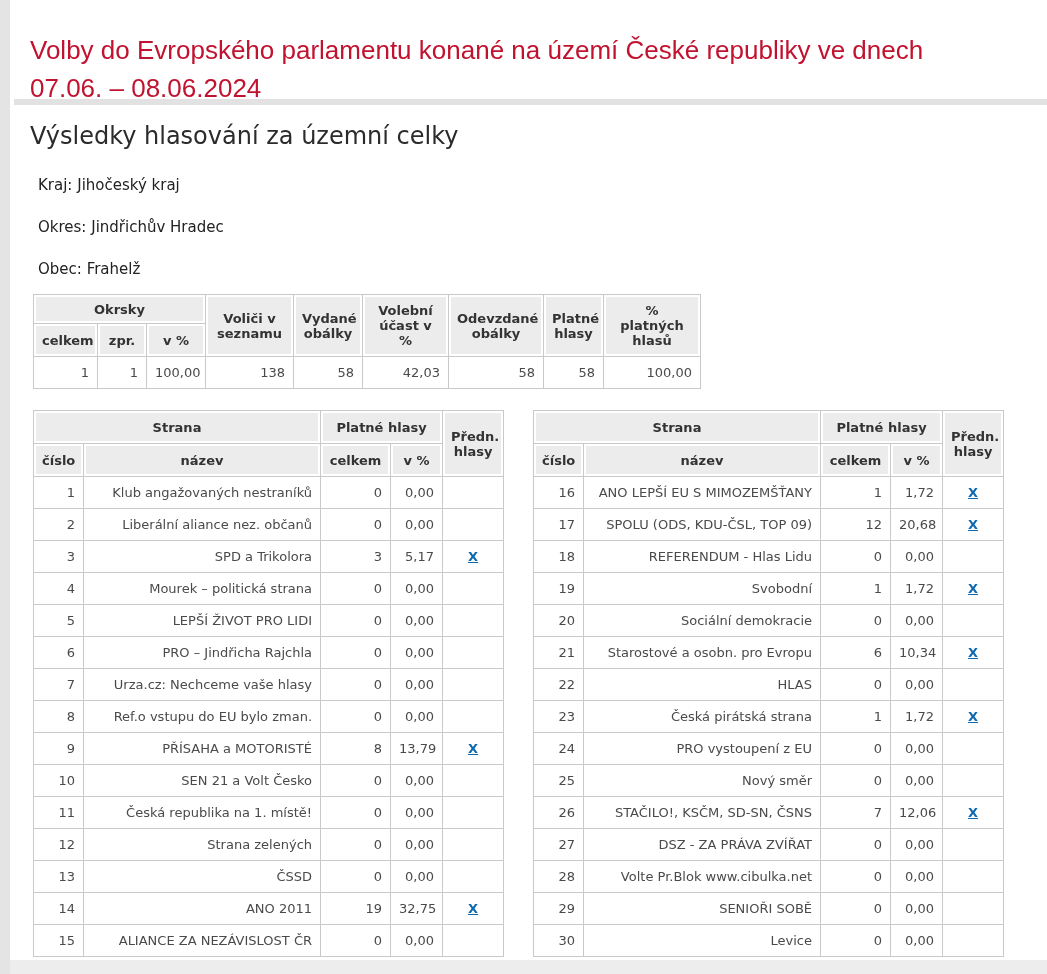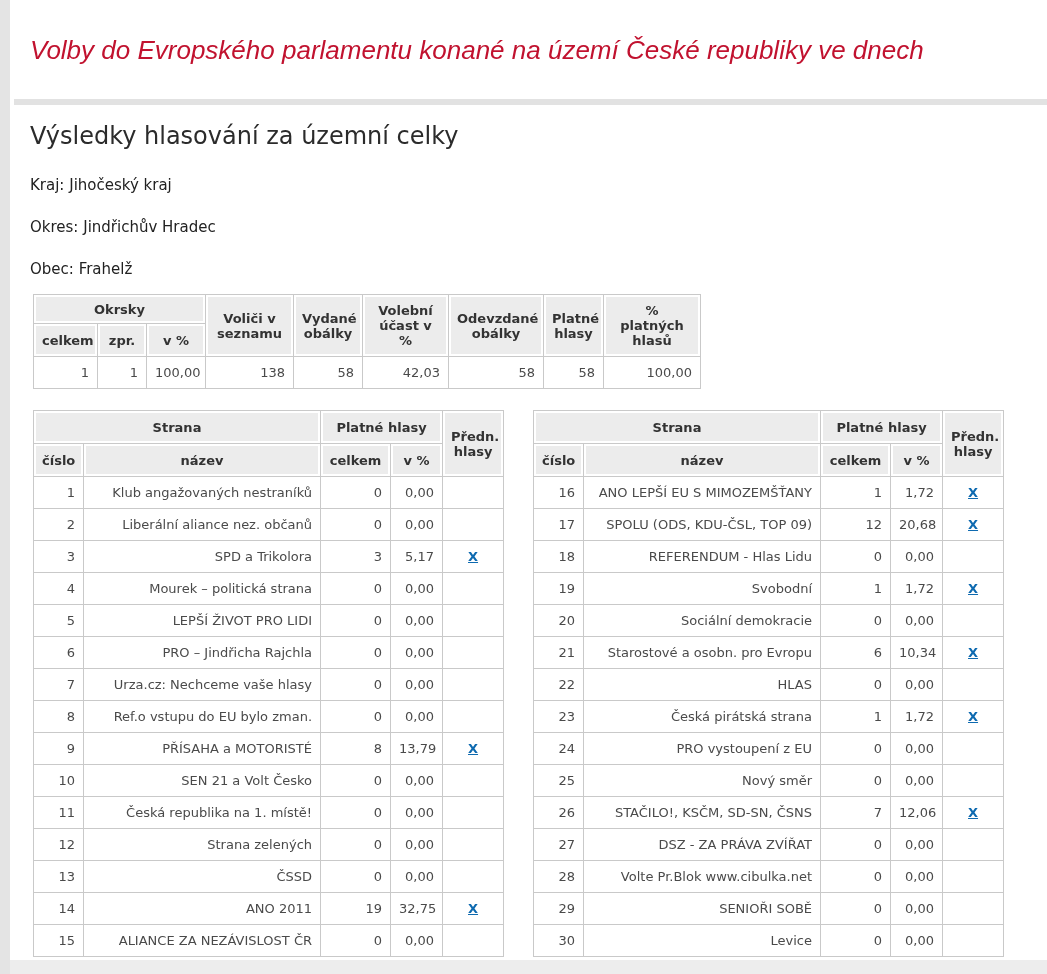--- a/index.html
+++ b/index.html
@@ -29,37 +29,36 @@
   }
   .page-title {
     position: absolute;
     left: 30px; top: 14px;
     width: 990px;
     font-family: "Liberation Sans", sans-serif;
     font-size: 26px;
     line-height: 38px;
     font-weight: normal;
     color: #c1122f;
-    font-style: italic;
   }
   .title-divider {
     position: absolute;
     left: 14px; top: 99px;
     width: 1033px; height: 6px;
     background: #e2e2e2;
   }
   .section-heading {
     position: absolute;
     left: 30px; top: 122px;
     font-size: 24px;
     color: #2b2b2b;
   }
   .region-line {
     position: absolute;
-    left: 30px;
+    left: 38px;
     font-size: 15px;
     color: #222222;
   }
   .region-kraj  { top: 176px; }
   .region-okres { top: 218px; }
   .region-obec  { top: 260px; }
 
   table {
     border-collapse: collapse;
     table-layout: fixed;
@@ -118,20 +117,21 @@
   }
 </style>
 </head>
 <body>
 
 <div class="edge-left"></div>
 <div class="edge-bottom"></div>
 
 <h1 class="page-title">
   <span>Volby do Evropského parlamentu konané na území České republiky ve dnech</span><br>
+  <span>07.06. – 08.06.2024</span>
 </h1>
 
 <div class="title-divider"></div>
 
 <div class="section-heading">Výsledky hlasování za územní celky</div>
 
 <div class="region-line region-kraj">
   <span>Kraj:</span>
   <span>Jihočeský kraj</span>
 </div>

